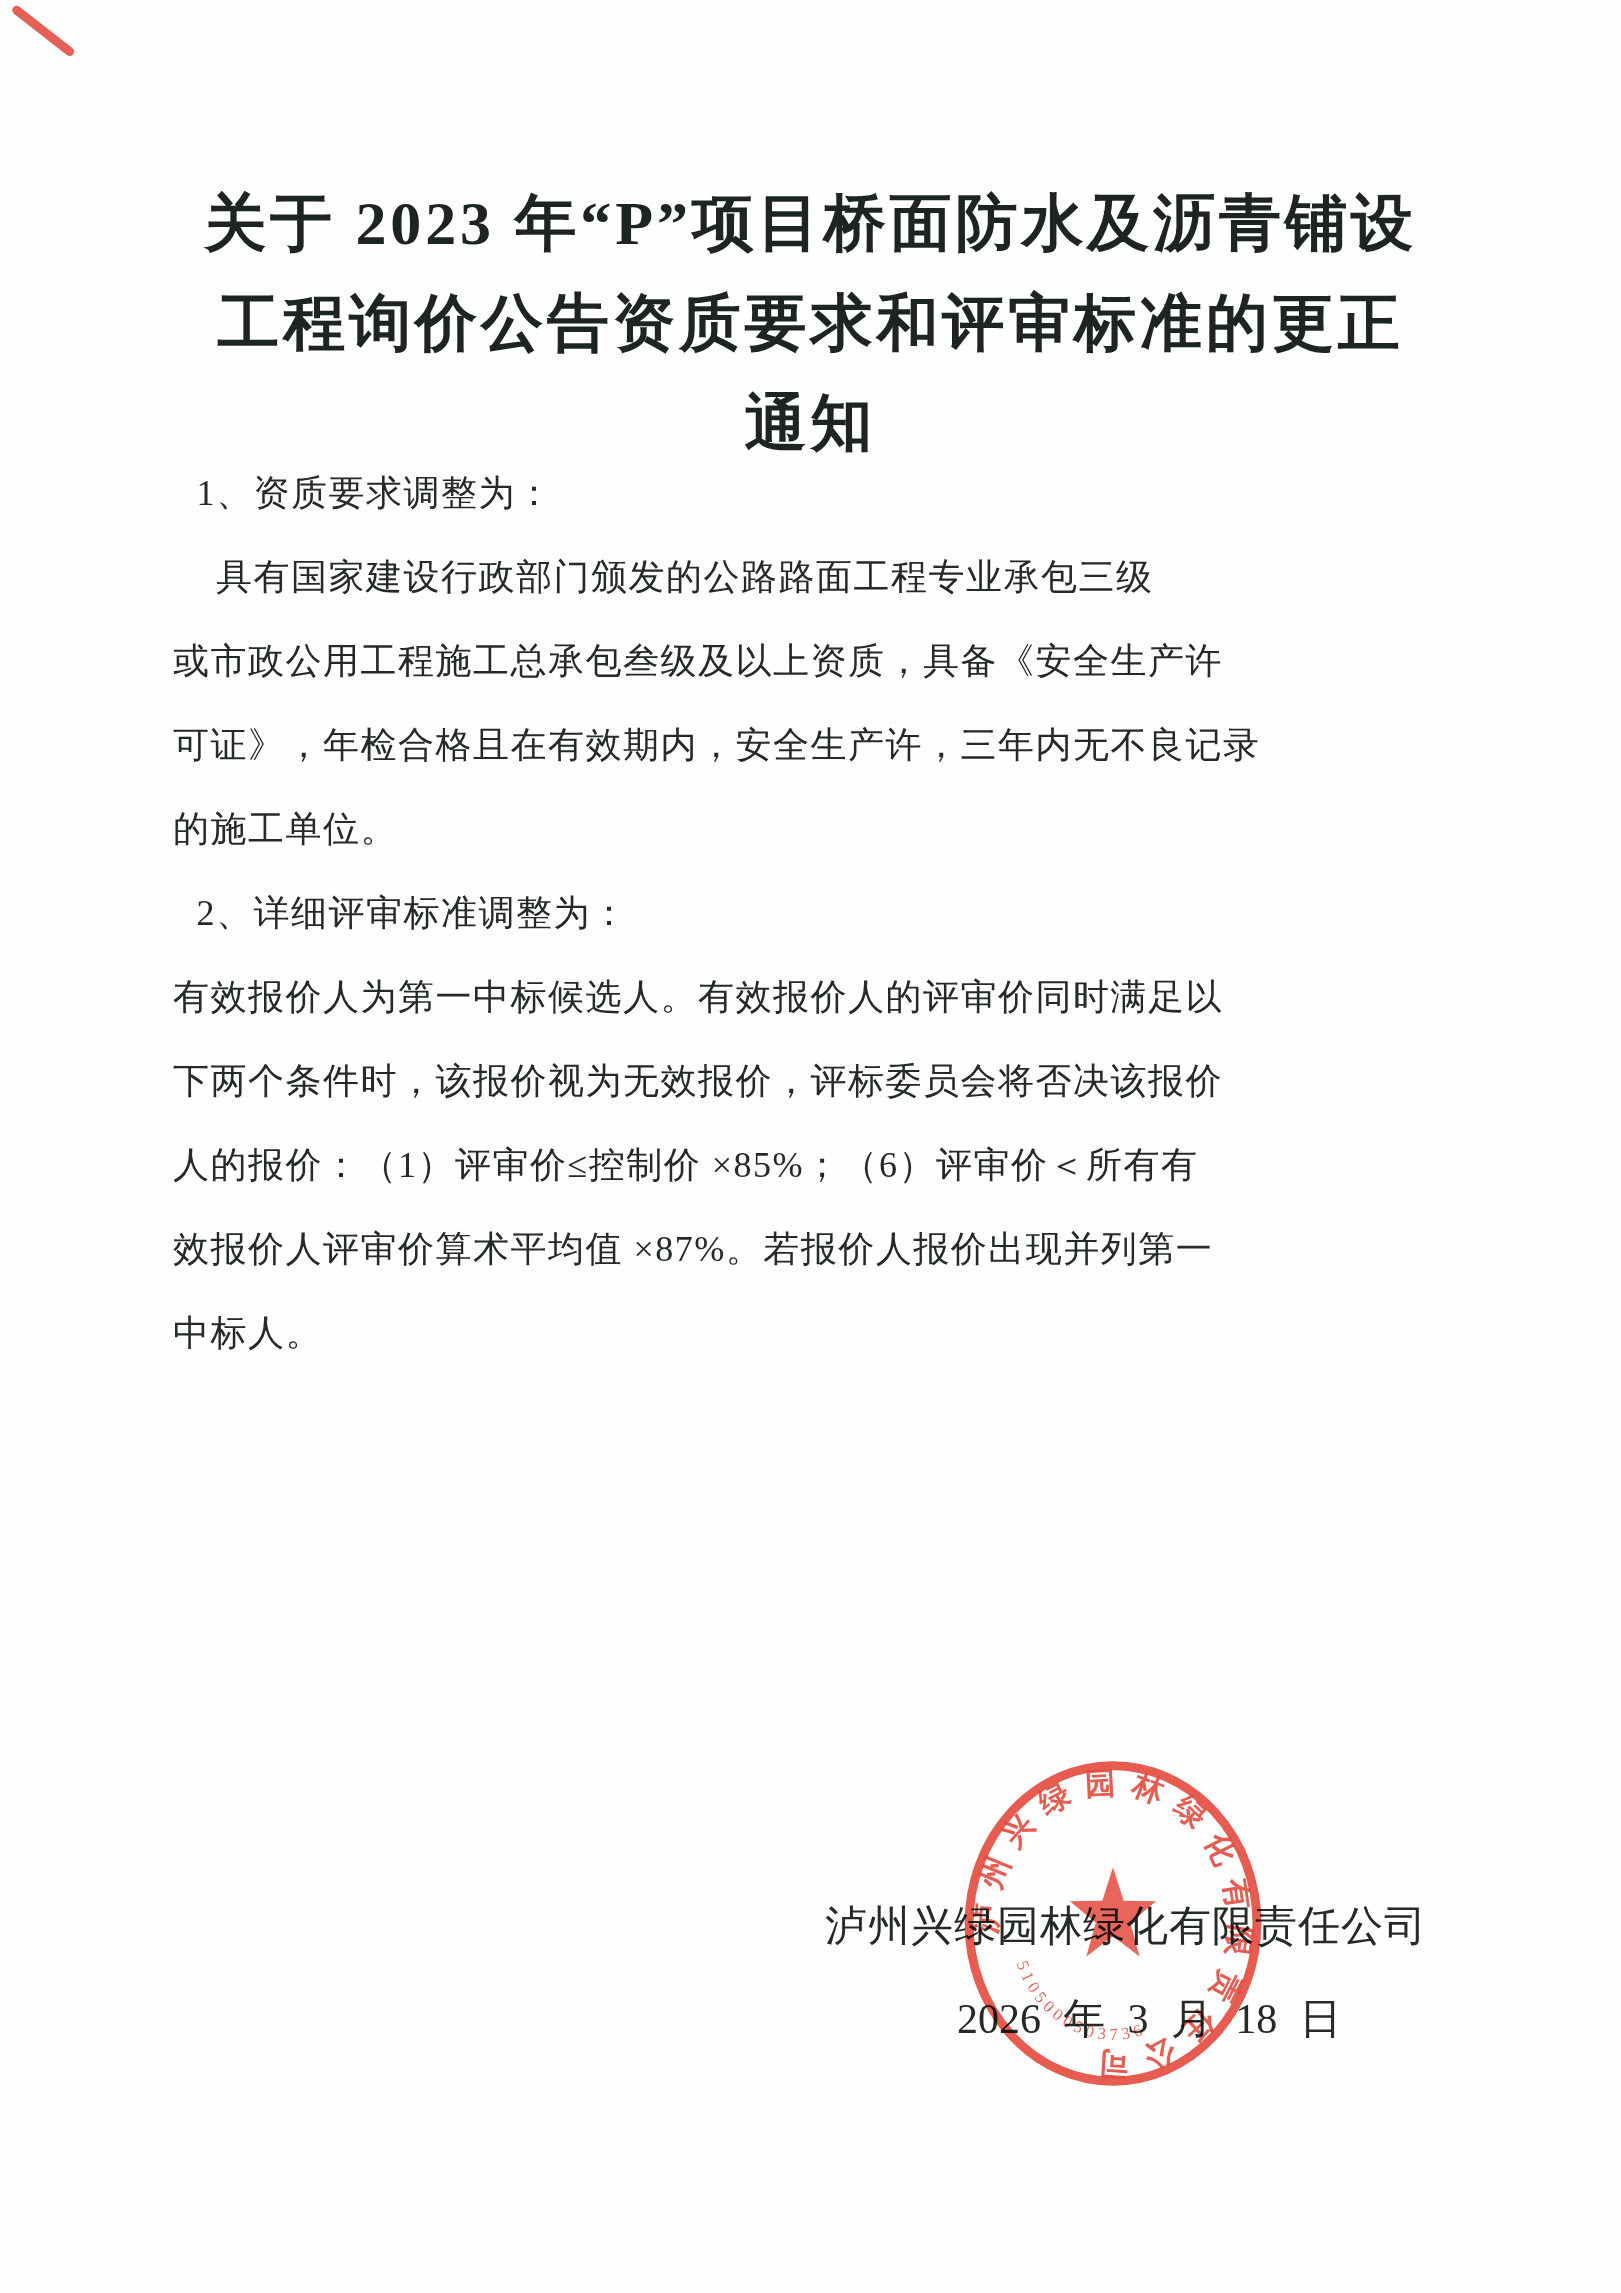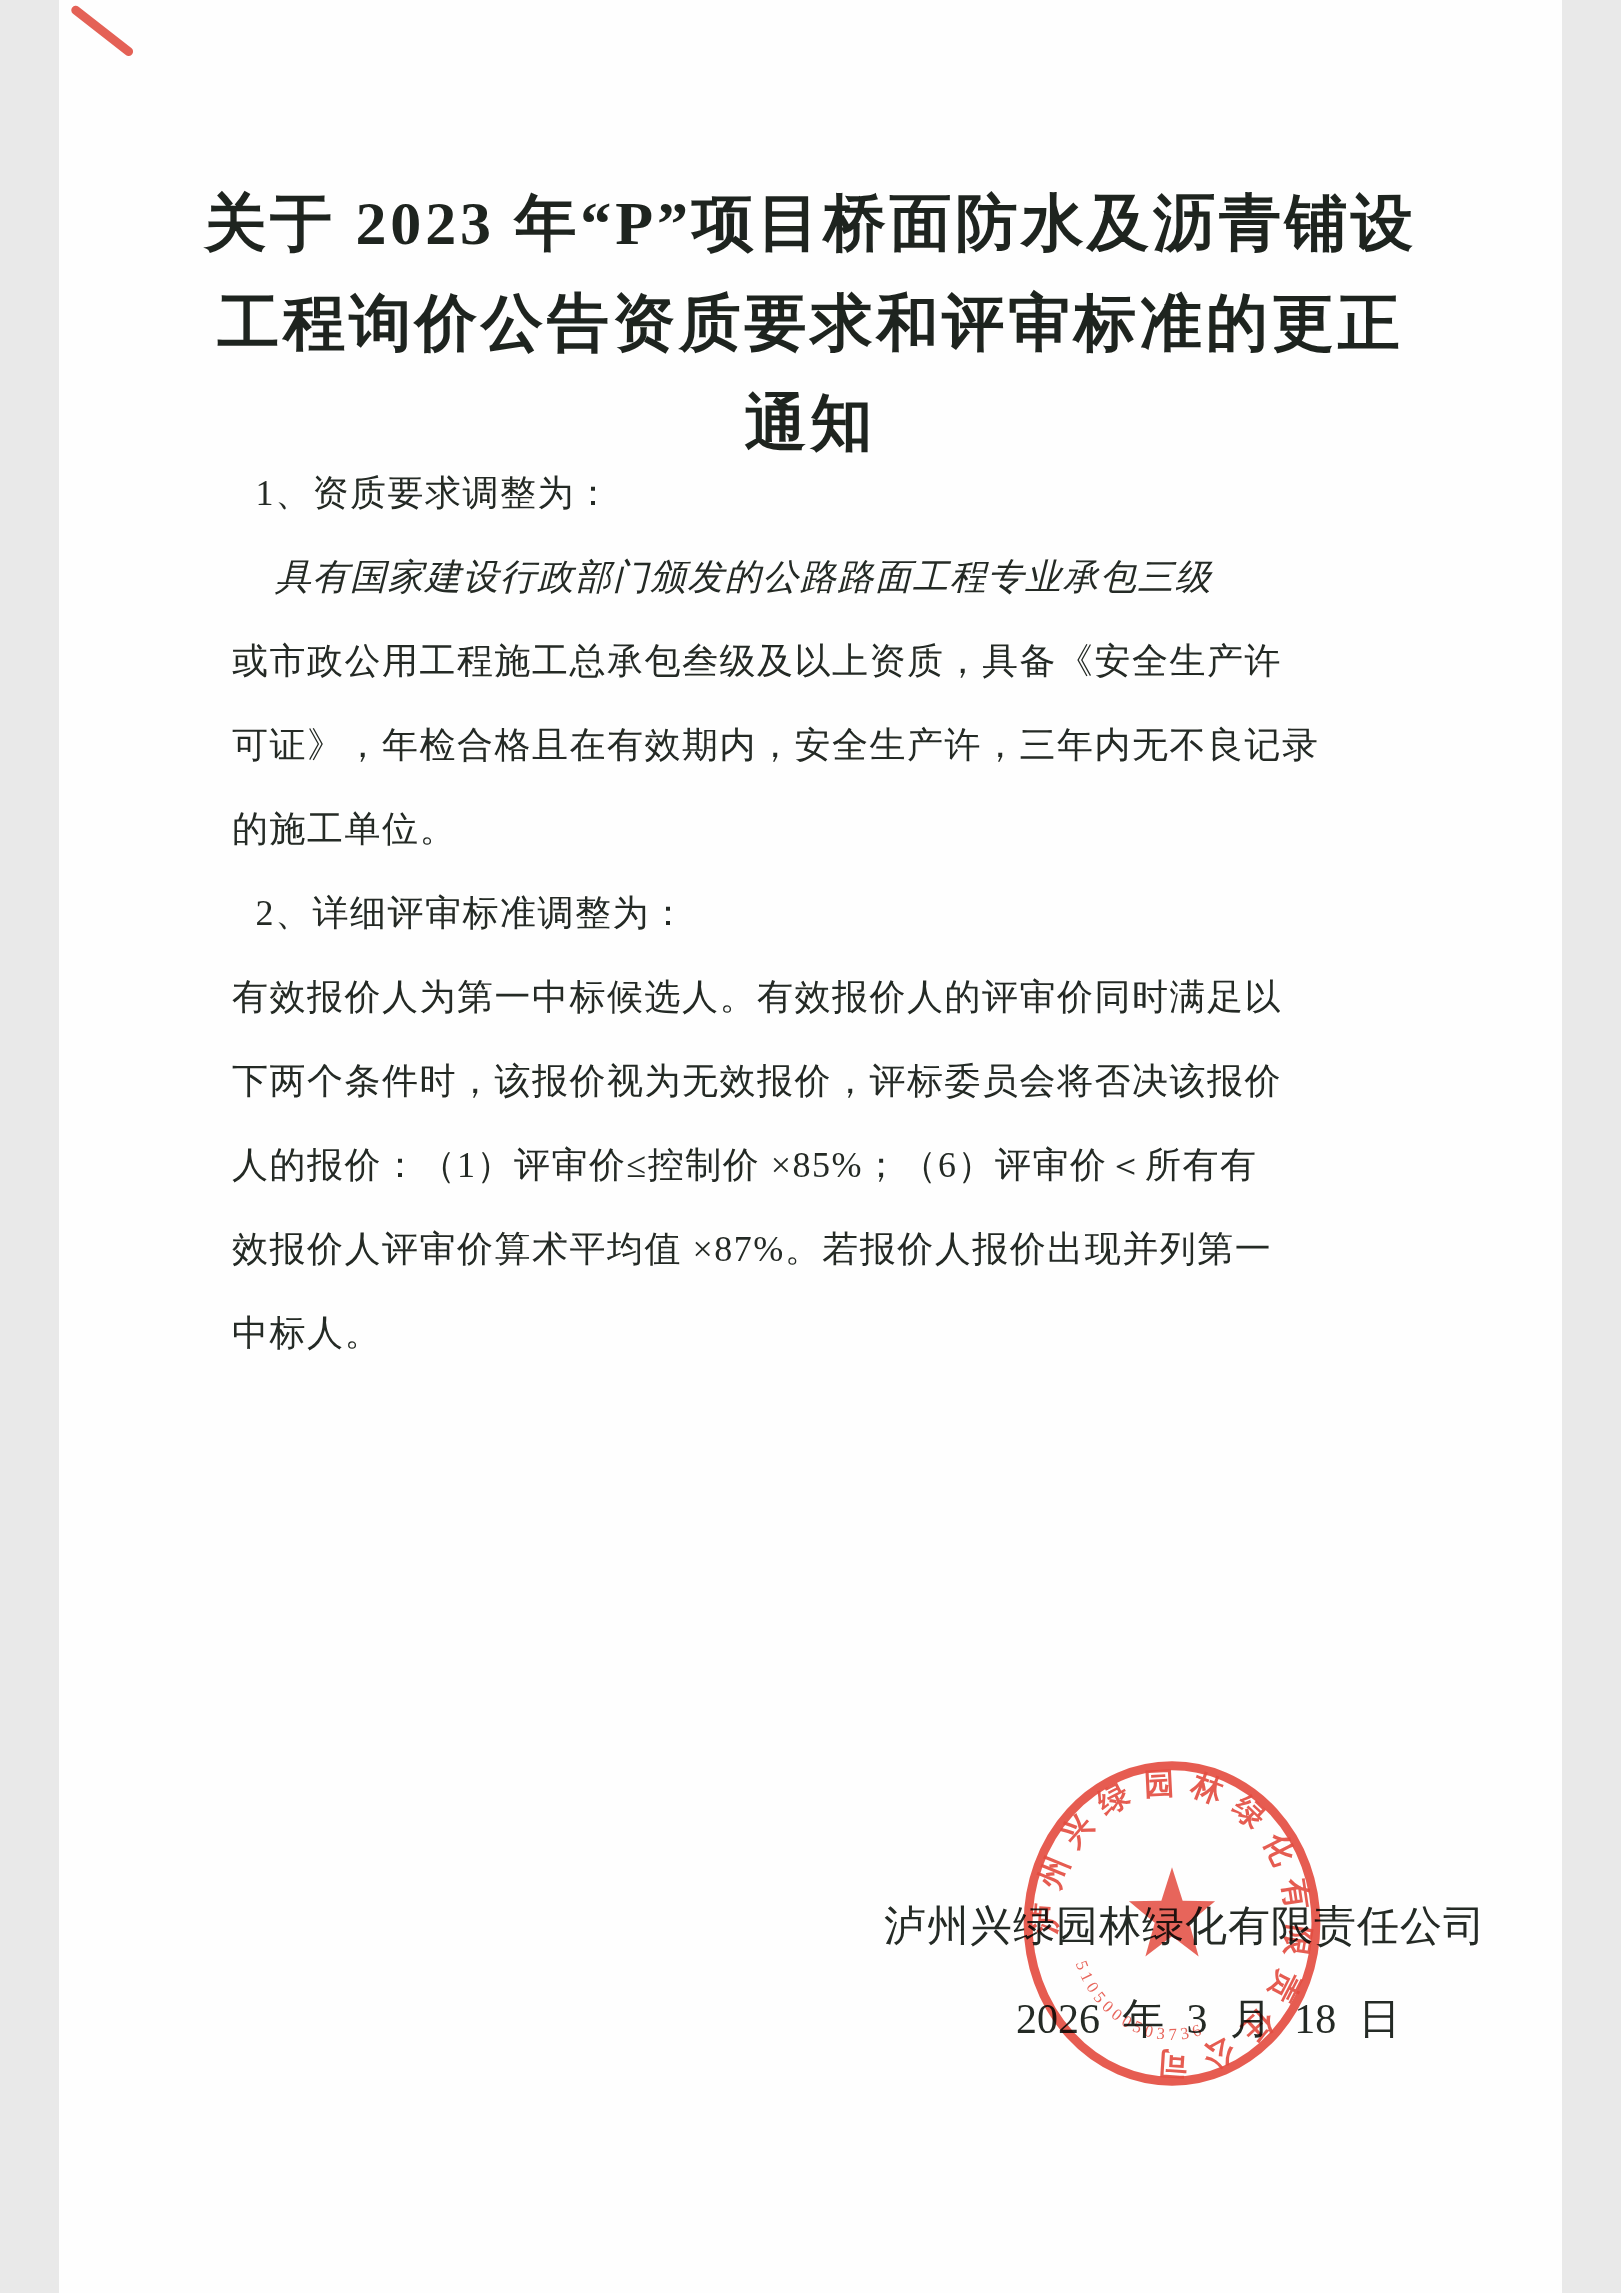--- a/index.html
+++ b/index.html
@@ -1,18 +1,18 @@
 <!DOCTYPE html>
 <html><head>
 <meta charset="utf-8">
 <style>
   html,body{margin:0;padding:0;background:#e9e9e9;}
   .page{
     position:relative;
-    width:1503px;height:2294px;
+    width:1621px;height:2294px;
     margin:0 auto;
     background:#fefefe;
     overflow:hidden;
     font-family:"Liberation Serif","DejaVu Serif",serif;
     color:#242a25;
   }
   
   .corner-mark{
     position:absolute;left:15.7px;top:3.9px;
     width:76px;height:8.8px;
@@ -29,21 +29,21 @@
     letter-spacing:3.9px;
     color:#1e241f;
   }
   .body-block{
     position:absolute;top:451px;left:173px;width:1284px;
     font-size:36px;line-height:84px;
     letter-spacing:1.5px;
   }
   .body-line{white-space:nowrap;}
   .ind-list{padding-left:23.5px;}
-  .ind-para{padding-left:43px;font-style:italic;}
+  .ind-para{padding-left:43px;}
   .ind-para2{padding-left:51px;}
   .sig-company{
     position:absolute;top:1898px;left:825px;
     font-size:42px;letter-spacing:1px;white-space:nowrap;
   }
   .sig-date{
     position:absolute;top:1991px;left:957px;
     font-size:42px;word-spacing:11.8px;white-space:nowrap;font-family:Liberation Serif, serif;
   }
   .seal{

